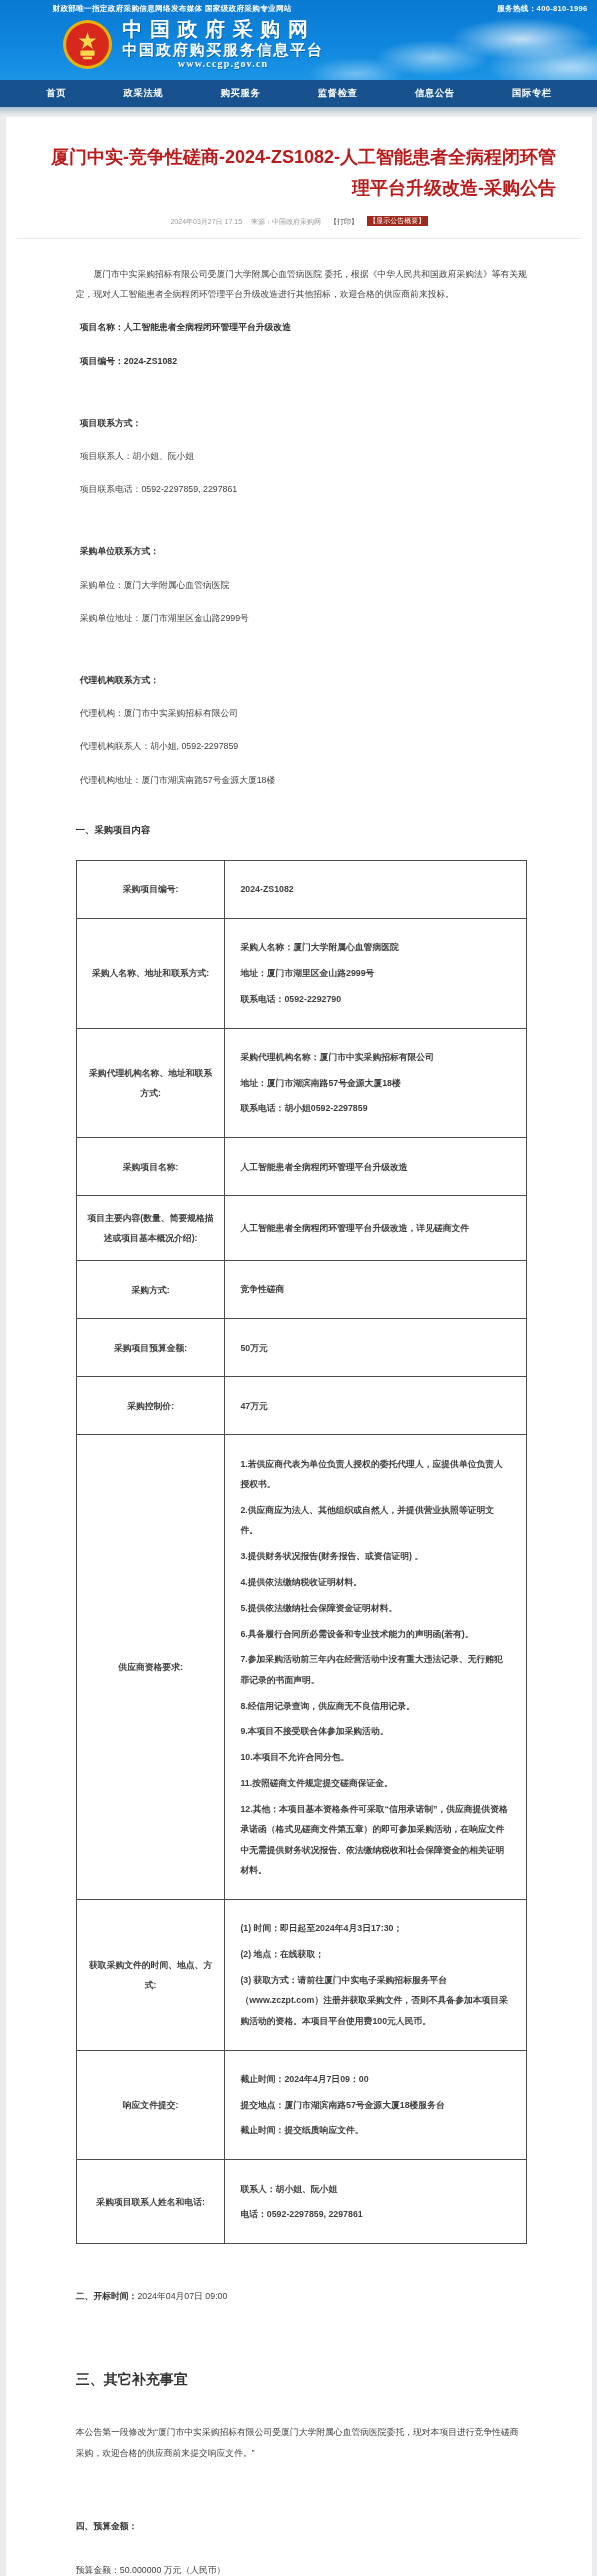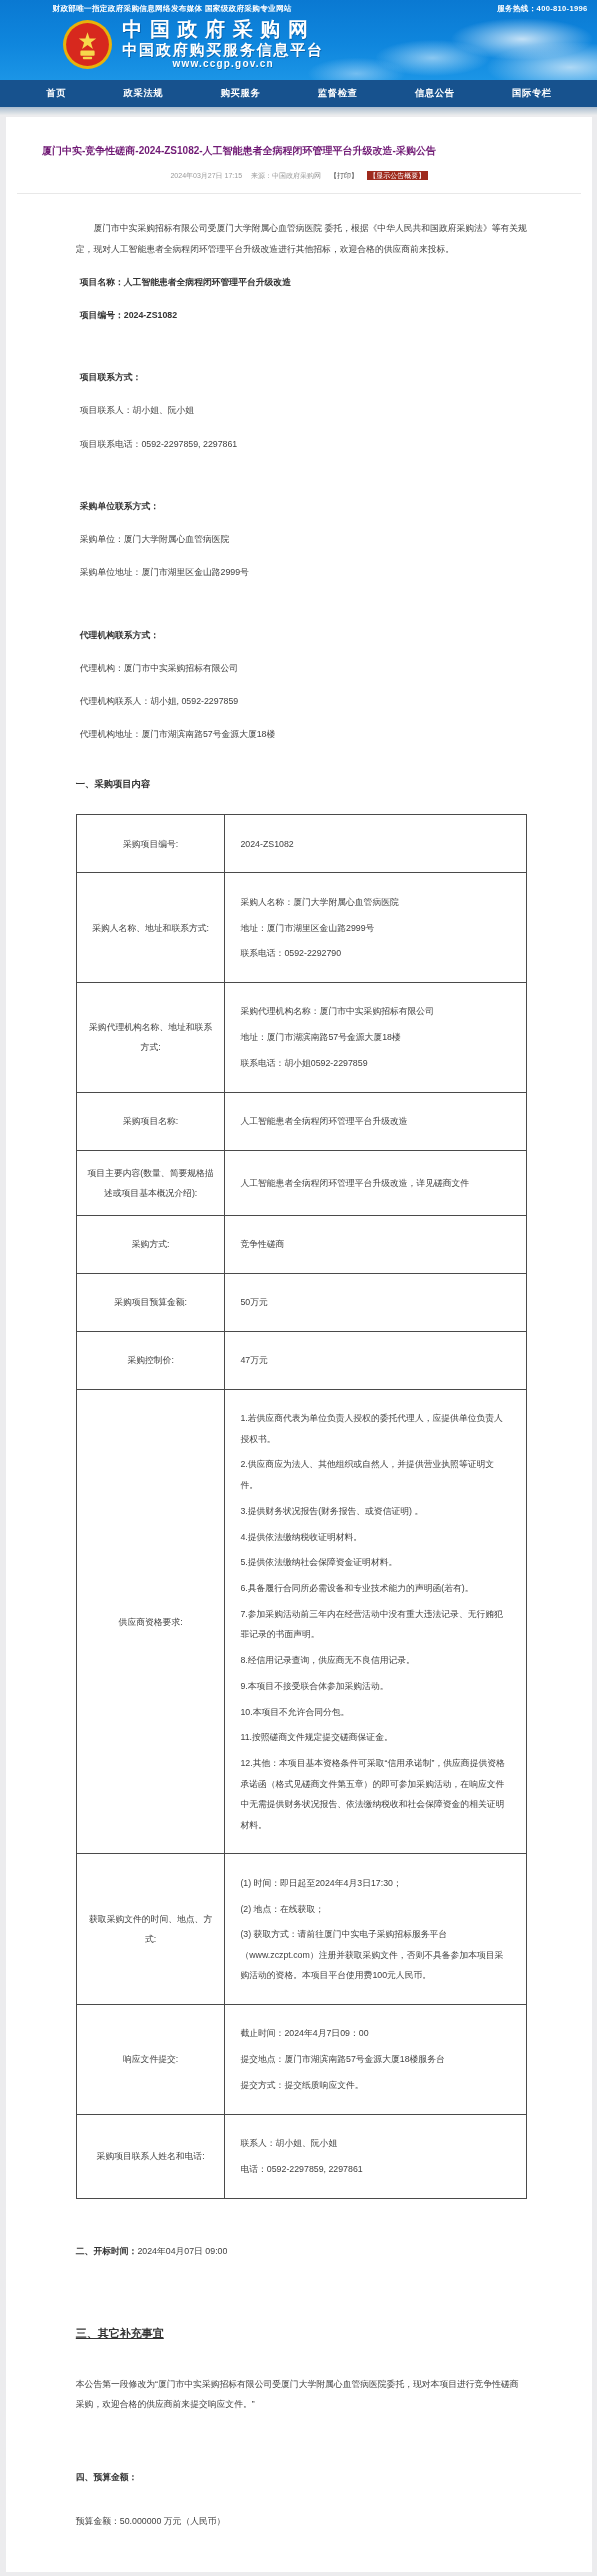--- a/index.html
+++ b/index.html
@@ -15,57 +15,57 @@
     background:
       radial-gradient(ellipse 99px 29px at 78% 35%, rgba(255,255,255,.75), rgba(255,255,255,0) 72%),
       radial-gradient(ellipse 82px 26px at 52% 65%, rgba(235,248,255,.55), rgba(255,255,255,0) 70%),
       radial-gradient(ellipse 117px 35px at 92% 80%, rgba(255,255,255,.65), rgba(255,255,255,0) 72%),
       radial-gradient(ellipse 70px 23px at 30% 90%, rgba(225,242,255,.45), rgba(255,255,255,0) 70%);}
   .banner-row{display:flex;align-items:center;padding:1.2px 0 0 20px;position:relative;z-index:2;}
   .emblem{width:51px;height:51px;flex:0 0 51px;}
   .banner-text{margin-left:9.3px;line-height:1.15;}
   .site-name{color:#fff;font-size:20px;font-weight:bold;letter-spacing:7.6px;text-shadow:0.6px 0.6px 0.6px rgba(0,60,120,.5);}
   .site-sub{color:#fff;font-size:15px;font-weight:bold;letter-spacing:1.8px;text-shadow:0.6px 0.6px 0.6px rgba(0,60,120,.5);}
-  .site-url{color:#fff;font-size:10px;font-weight:bold;letter-spacing:1.2px;text-align:center;text-shadow:0.6px 0.6px 0.6px rgba(0,60,120,.5);}
+  .site-url{color:#fff;font-size:10px;font-weight:bold;letter-spacing:1.2px;text-align:center;text-shadow:0.6px 0.6px 0.6px rgba(0,60,120,.5);font-family:Liberation Serif, serif;}
 
   
   .main-nav{background:#17528e;height:27px;display:flex;justify-content:space-around;align-items:center;padding:0 17.5px;}
   .nav-item{color:#fff;font-size:9.3px;font-weight:bold;text-decoration:none;cursor:pointer;letter-spacing:0.6px;}
   .nav-strip{height:8.2px;background:linear-gradient(180deg,#a9bccf,#e9ebec);}
 
   
   .breadcrumb{padding:9.3px 8.2px 5.8px;font-size:7.6px;color:#1c5a9e;}
   .crumb{color:#1c5a9e;text-decoration:none;cursor:pointer;}
   .bc-sep{margin:0 3.5px;color:#1c5a9e;}
   .crumb-group:last-of-type .bc-sep{display:none;}
 
   
   .card{margin:2.3px 5.8px 0;background:#fff;padding:24.5px 0 41px;}
-  .title{font-size:10px;line-height:1.75;font-weight:bold;color:#701a75;text-align:left;max-width:514px;margin:0 auto;}
+  .title{font-size:18px;line-height:1.75;font-weight:bold;color:#b91c1c;text-align:right;max-width:514px;margin:0 auto;}
   .meta{text-align:center;margin:11.7px 11.7px 0;font-size:7px;color:#9a9a9a;padding-bottom:11.7px;border-bottom:0.6px solid #e8e8e8;}
   .meta-piece{margin:0 3.5px;}
   .meta .print{color:#4a4a4a;cursor:pointer;}
   .meta .badge{background:#9e2a1d;color:#fff;padding:1.2px 2.3px;cursor:pointer;}
 
   .content{padding:0 65px 0 70px;font-size:8.8px;color:#3f3f3f;}
   .intro{text-indent:2em;line-height:2.3;margin:24.5px 0 0;}
   .info-line{margin:13px 4px;line-height:2.3;}
   .info-line.gap{margin-top:42px;}
   .info-line.bold{font-weight:bold;color:#333;}
   .sec-heading{margin:34px 0 0;font-size:9.3px;font-weight:bold;color:#333;}
 
-  table.detail{width:100%;border-collapse:collapse;margin-top:23px;}
+  table.detail{width:100%;border-collapse:collapse;margin-top:23px;font-weight:bold;}
   table.detail td{border:0.6px solid #4a4a4a;vertical-align:middle;}
   td.cell-label{width:33%;text-align:center;padding:11.7px 8.2px;line-height:2.3;}
   td.cell-value{padding:13px 15px;}
   td.cell-value p{margin:5.3px 0;line-height:2.33;}
 
   .open-line{margin:42px 0 0;line-height:2.3;}
   .b{font-weight:bold;color:#333;}
-  .h3{margin:65px 0 0;font-weight:bold;font-size:11px;color:#333;text-decoration:underline;}
+  .h3{margin:65px 0 0;font-weight:bold;font-size:14px;color:#333;}
   .supplement{margin:33px 0 0;line-height:2.3;}
   .budget-heading{margin:58px 0 0;font-weight:bold;font-size:8.8px;color:#333;}
   .budget-text{margin:27px 0 0;line-height:2.3;}
 </style>
 </head>
 <body>
 
 <div class="page">
 
   <header class="header-blue">
@@ -241,21 +241,21 @@
                 <p>(2) 地点：在线获取；</p>
                 <p>(3) 获取方式：请前往厦门中实电子采购招标服务平台（www.zczpt.com）注册并获取采购文件，否则不具备参加本项目采购活动的资格。本项目平台使用费100元人民币。</p>
               </td>
             </tr>
 
             <tr>
               <td class="cell-label">响应文件提交:</td>
               <td class="cell-value">
                 <p>截止时间：2024年4月7日09：00</p>
                 <p>提交地点：厦门市湖滨南路57号金源大厦18楼服务台</p>
-                <p>提交方式：提交纸质响应文件。</p>
+                <p>截止时间：提交纸质响应文件。</p>
               </td>
             </tr>
 
             <tr>
               <td class="cell-label">采购项目联系人姓名和电话:</td>
               <td class="cell-value">
                 <p>联系人：胡小姐、阮小姐</p>
                 <p>电话：0592-2297859, 2297861</p>
               </td>
             </tr>

